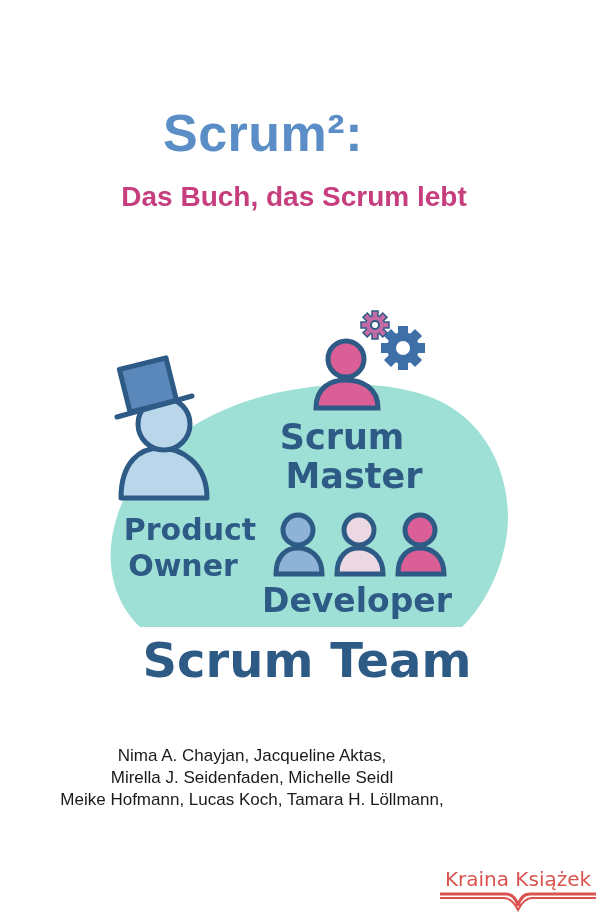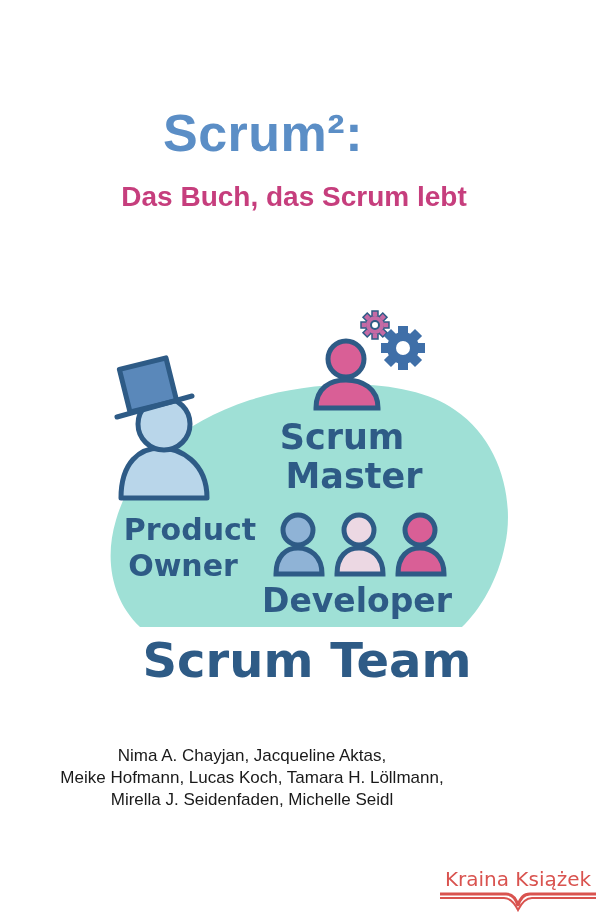--- a/index.html
+++ b/index.html
@@ -86,21 +86,21 @@
     <path d="M398,574 C398,556 408,548 420,548 C432,548 444,556 444,574 Z" fill="#d95f96"></path>
   </g>
 
   <text class="lbl" x="357" y="612" font-size="33" text-anchor="middle">Developer</text>
 
   <text class="lbl" x="307" y="677" font-size="48" text-anchor="middle">Scrum Team</text>
 </svg>
 
 <div id="authors" class="abs">
   <div>Nima A. Chayjan, Jacqueline Aktas,</div>
+  <div>Mirella J. Seidenfaden, Michelle Seidl</div>
   <div>Meike Hofmann, Lucas Koch, Tamara H. Löllmann,</div>
-  <div>Mirella J. Seidenfaden, Michelle Seidl</div>
 </div>
 
 <svg id="publisher" class="abs" viewBox="0 0 168 46" width="168" height="46">
   <text x="86" y="20" font-family="DejaVu Sans, sans-serif" font-size="20" fill="#d9534f" text-anchor="middle">Kraina Książek</text>
   <path d="M8,28 L74,28 C80,28 84,32 86,40 C88,32 92,28 98,28 L164,28" fill="none" stroke="#d9534f" stroke-width="3"></path>
   <path d="M8,32 L72,32 C78,32 82,36 86,44 C90,36 94,32 100,32 L164,32" fill="none" stroke="#d9534f" stroke-width="2"></path>
 </svg>
 
 </body></html>

